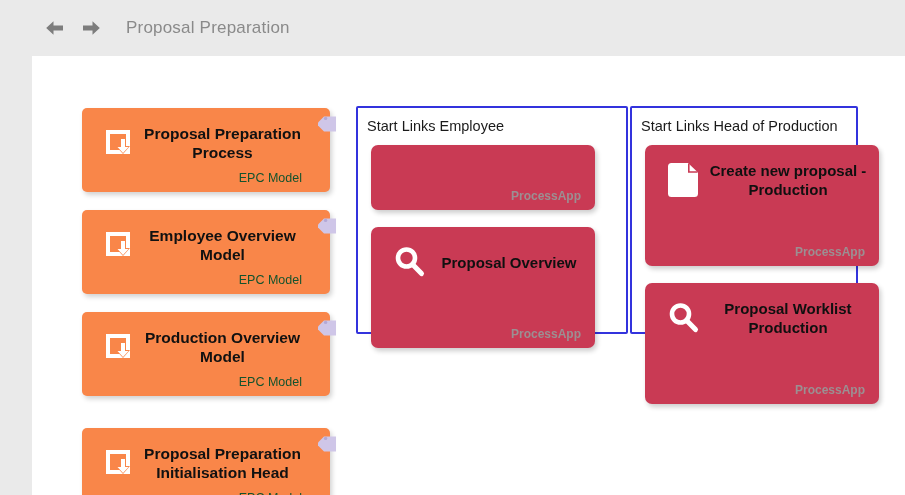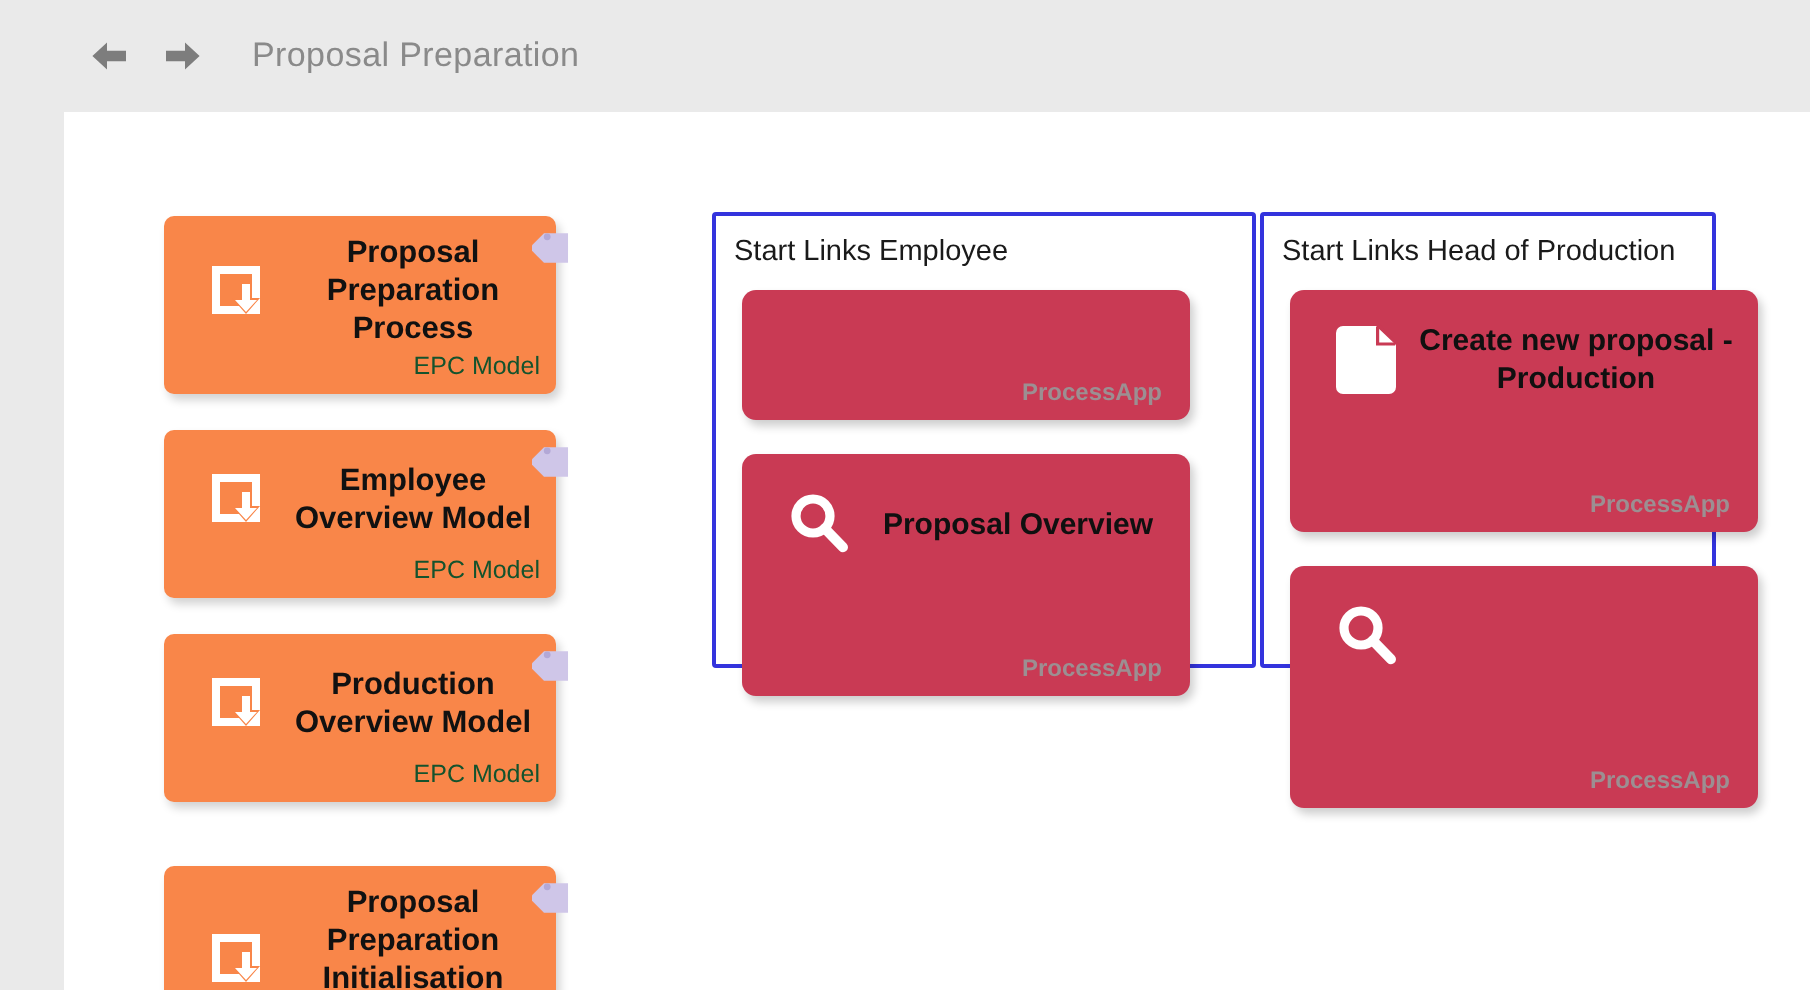--- a/index.html
+++ b/index.html
@@ -59,25 +59,25 @@
 
   
   .model-col {
     position: absolute;
     left: 50px;
     top: 52px;
     width: 240px;
   }
   .model-card {
     position: relative;
-    width: 196px;
+    width: 248px;
     background: #f98649;
     border-radius: 5px;
     box-shadow: 2px 3px 5px rgba(0,0,0,.18);
-    padding: 9px 2px 4px 10px;
+    padding: 9px 22px 4px 10px;
     box-sizing: border-box;
     margin-bottom: 18px;
     cursor: pointer;
   }
   .model-card.gap-extra { margin-top: 32px; }
   .model-row {
     display: flex;
     align-items: center;
     min-height: 52px;
   }
@@ -336,20 +336,21 @@
       </div>
 
       <div class="app-card">
         <div class="app-row">
           <div class="app-icon">
             <svg width="34" height="34" viewBox="0 0 34 34">
               <circle cx="14.5" cy="13" r="8.5" fill="none" stroke="#ffffff" stroke-width="4.6"></circle>
               <path d="M20.4 19.2 L29.5 28.6" stroke="#ffffff" stroke-width="5" stroke-linecap="round"></path>
             </svg>
           </div>
+          <div class="app-title">Proposal Worklist Production</div>
         </div>
         <div class="app-type">ProcessApp</div>
       </div>
 
     </div>
   </div>
 
 </div>
 
 </body></html>

